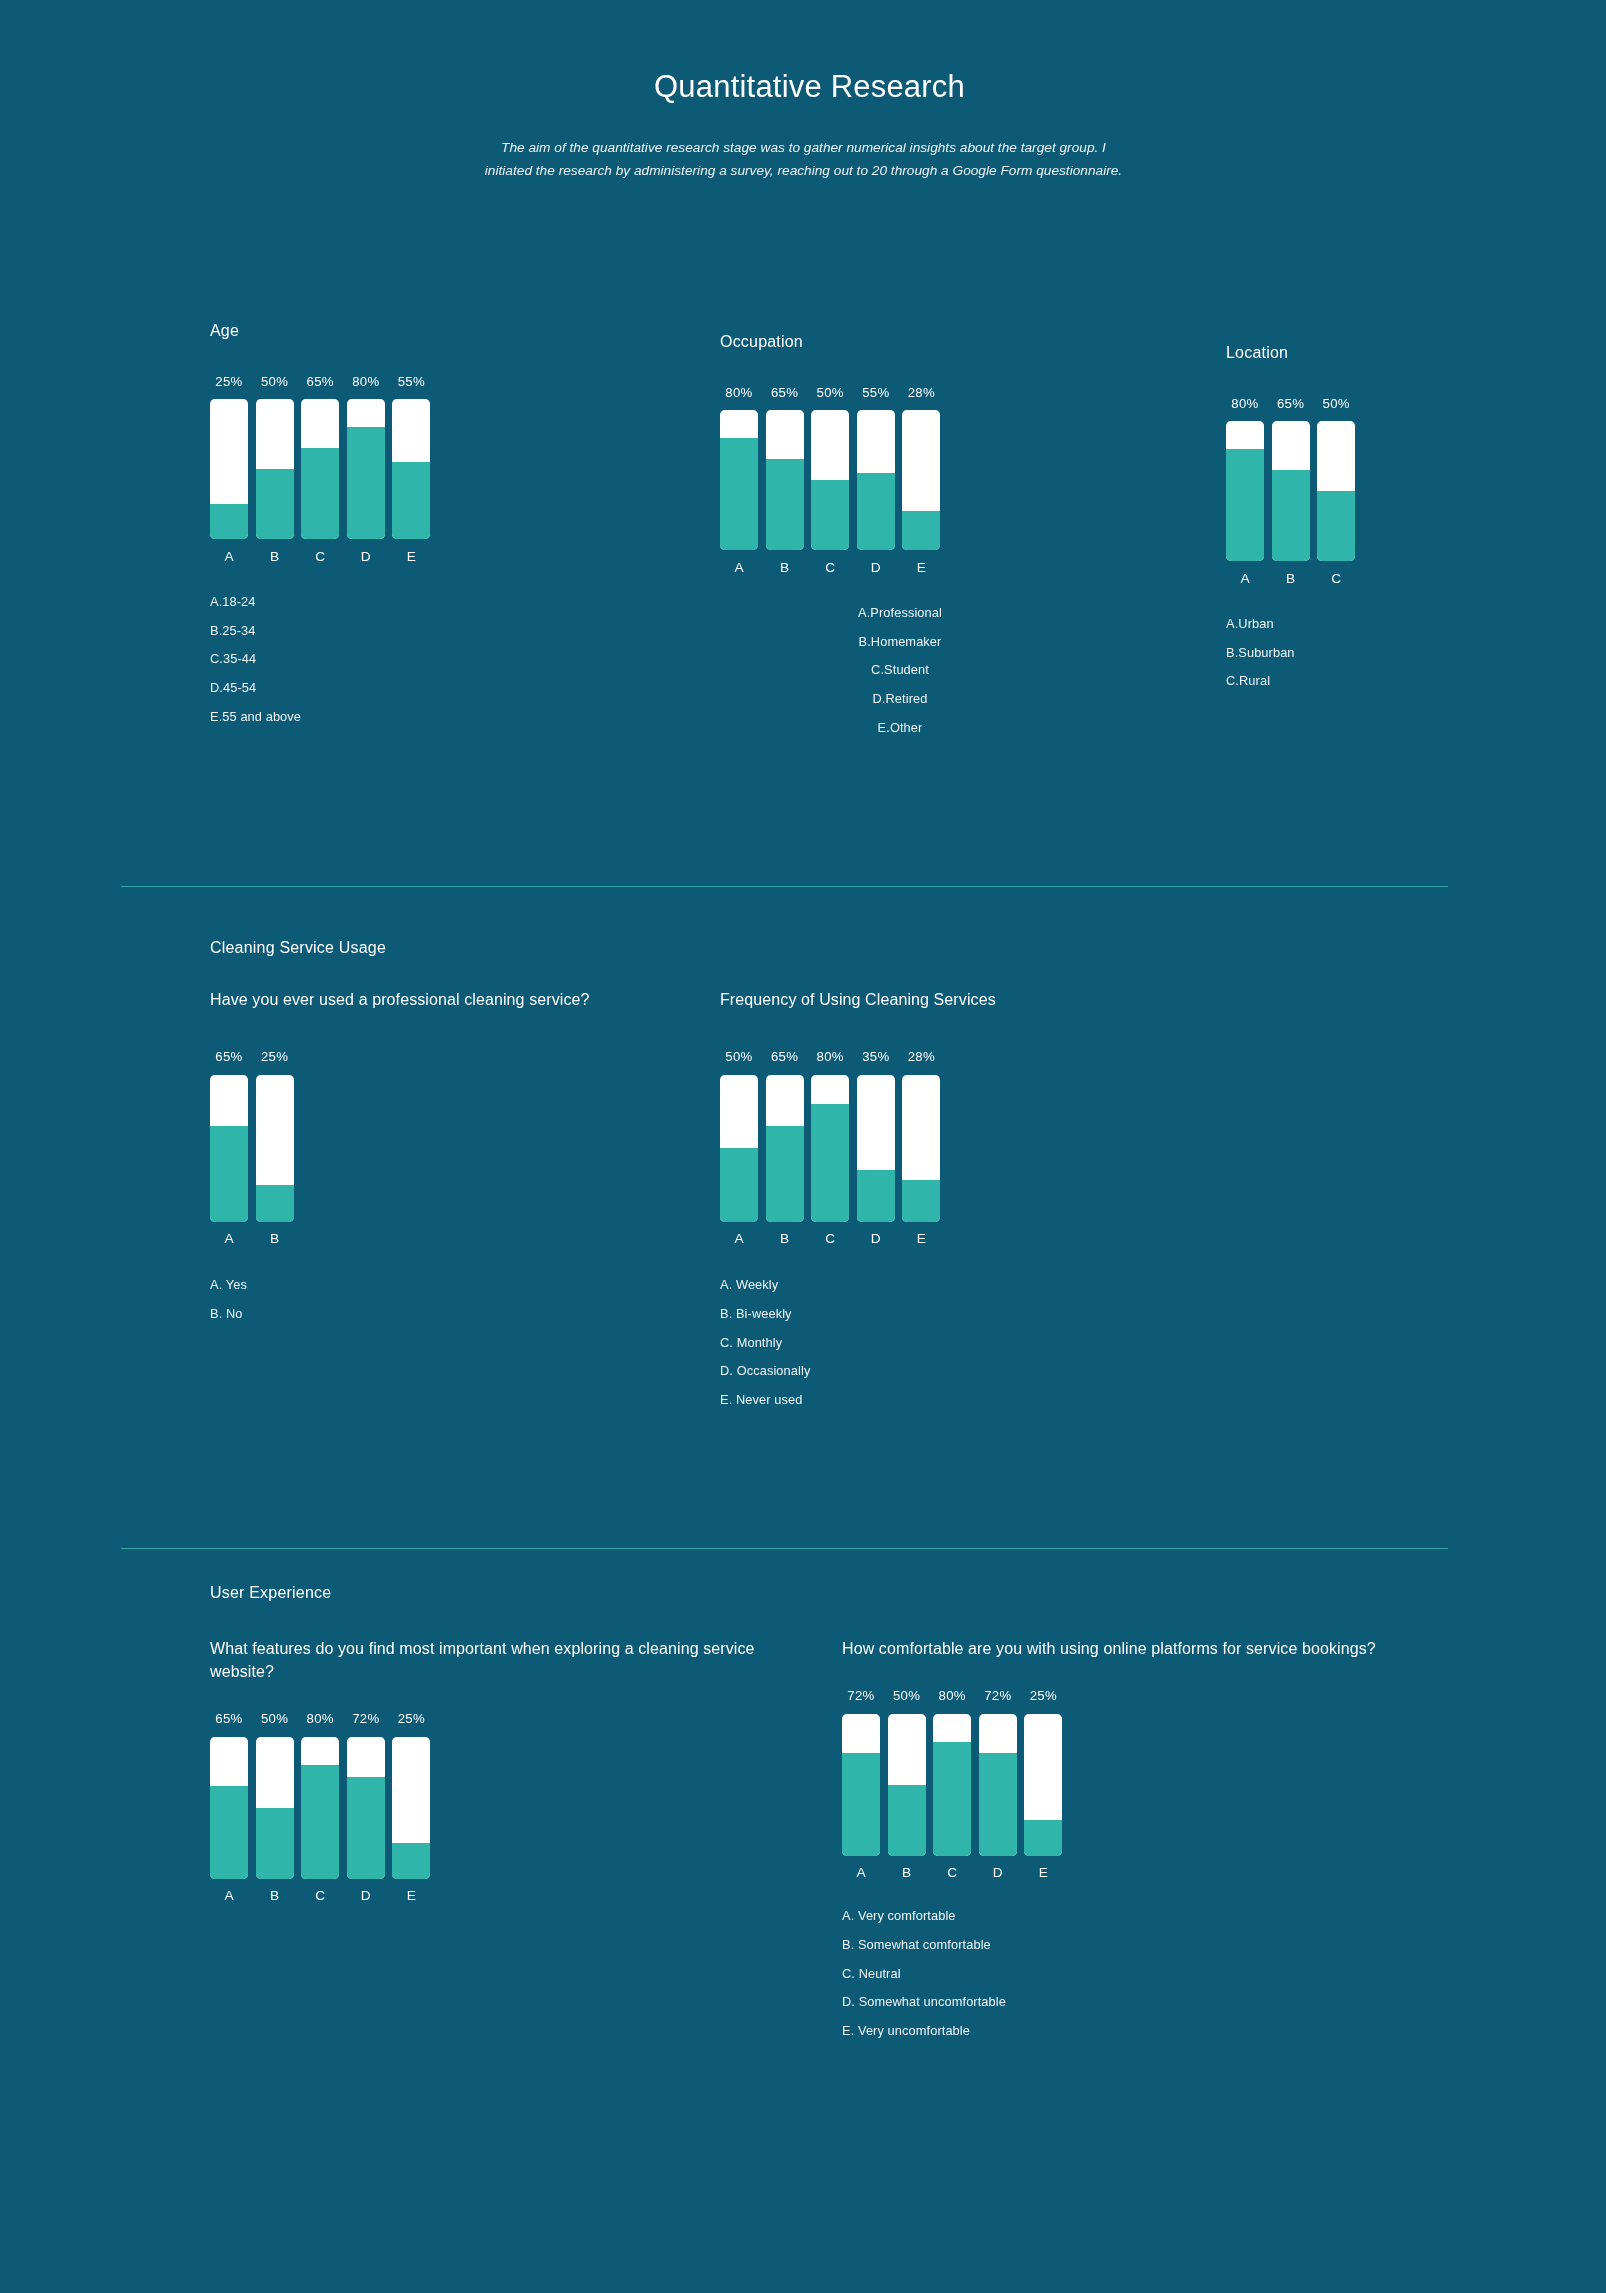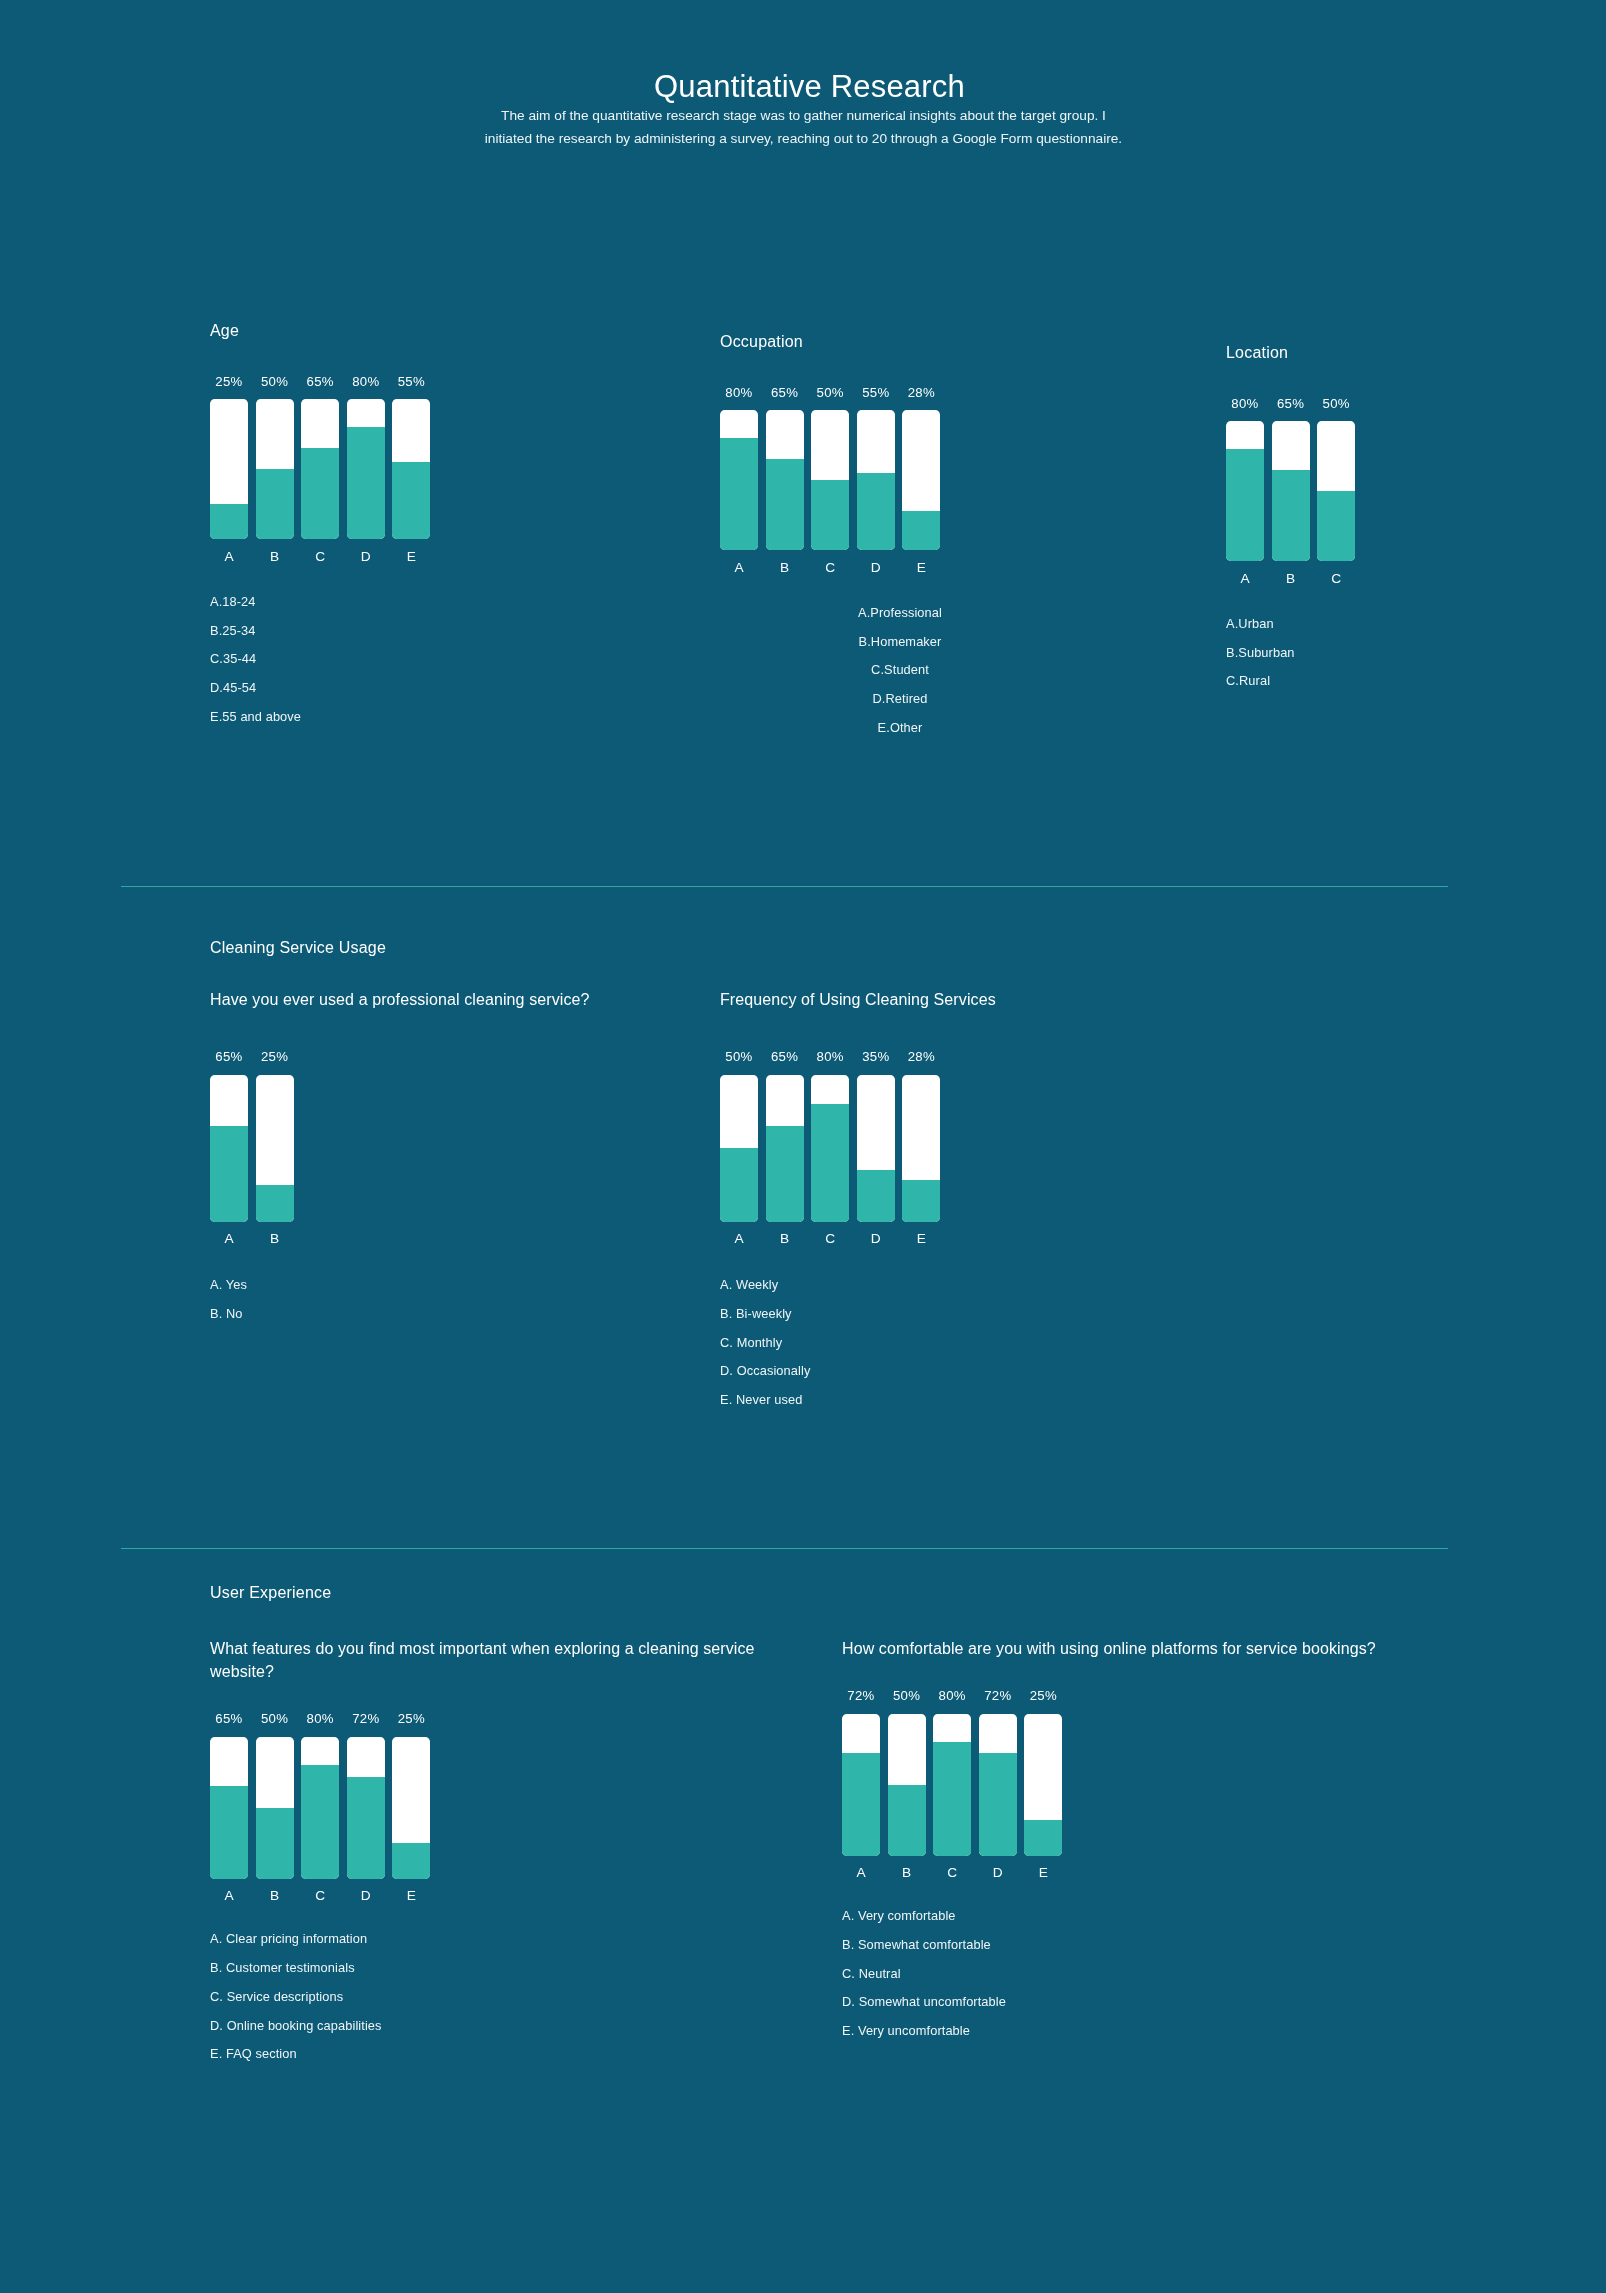--- a/index.html
+++ b/index.html
@@ -17,22 +17,22 @@
   .header { position: absolute; left: 0; top: 68px; width: 1607px; text-align: center; }
   .header h1 {
     font-size: 31px; font-weight: 500; letter-spacing: 0.2px; line-height: 1.2;
     color: #ffffff;
     margin-left: 12px;
   }
   .header .subtitle {
     margin-top: 8.5px; font-size: 14px; font-weight: 400; color: #f2f7f9;
   }
   .header .desc {
-    margin: 0 auto 0; width: 653px; font-size: 13.7px; line-height: 1.66;
-    color: #eef5f8; font-weight: 400;
+    margin: 32px auto 0; width: 653px; font-size: 13.7px; line-height: 1.66;
+    color: #eef5f8; font-weight: 400; font-style: italic;
   }
 
   
   .chart-block { position: absolute; }
   .chart-title {
     font-size: 16px; font-weight: 400; color: #ffffff; letter-spacing: 0.2px;
     margin-bottom: 0;
   }
   .question {
     font-size: 16px; font-weight: 400; color: #ffffff; line-height: 1.45;
@@ -325,27 +325,20 @@
           <div class="bar-key">D</div>
         </div>
         <div class="bar-col" style="width: 38px;">
           <div class="bar-pct">25%</div>
           <div class="bar-track" style="height: 142px;">
             <div class="bar-fill" style="height: 25%;"></div>
           </div>
           <div class="bar-key">E</div>
         </div>
       </div>
-    <div class="legend" style="margin-top:30px;">
-        <div class="legend-item">A. Clear pricing information</div>
-        <div class="legend-item">B. Customer testimonials</div>
-        <div class="legend-item">C. Service descriptions</div>
-        <div class="legend-item">D. Online booking capabilities</div>
-        <div class="legend-item">E. FAQ section</div>
-      </div>
   </div>
 
   <div class="chart-block" style="left:842px; top:1637px; width:606px;">
     <div class="question">How comfortable are you with using online platforms for service bookings?</div>
     <div class="bars" style="margin-top:28px; gap:7.6px; width:326px; --bar-h:142px; --bar-w:38px;">
         <div class="bar-col" style="width: 38px;">
           <div class="bar-pct">72%</div>
           <div class="bar-track" style="height: 142px;">
             <div class="bar-fill" style="height: 72%;"></div>
           </div>

